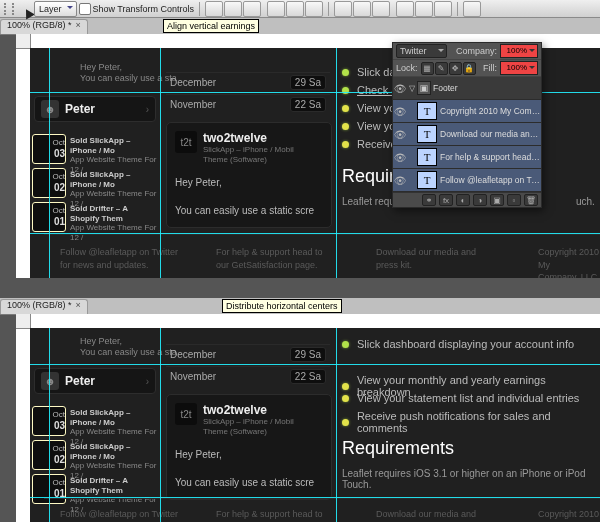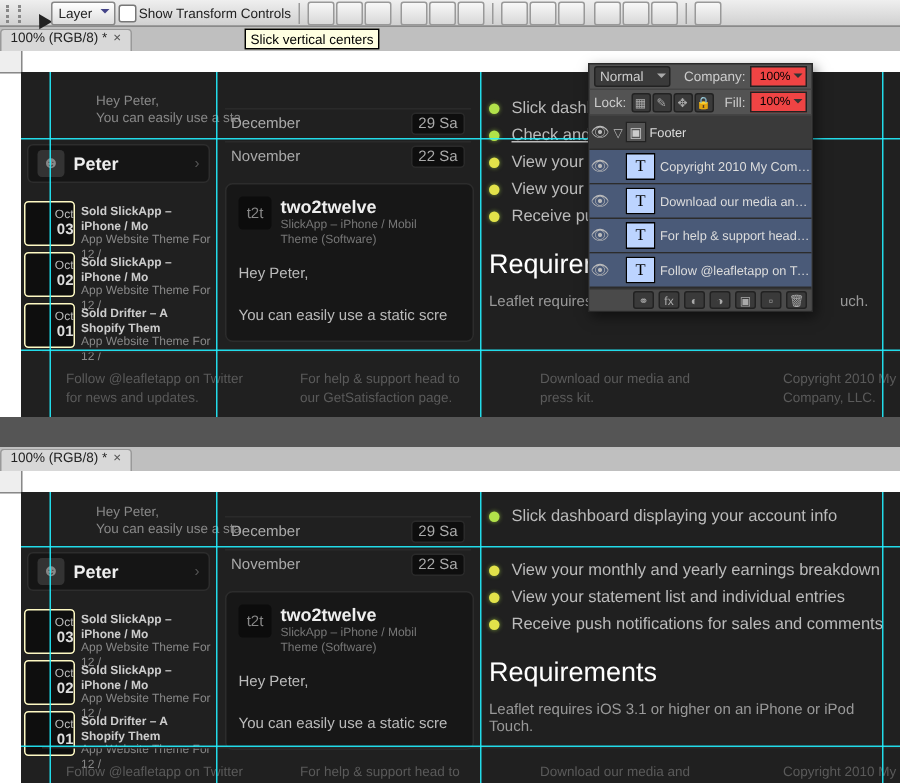--- a/index.html
+++ b/index.html
@@ -18,21 +18,21 @@
   .albar{display:flex;gap:1px}
   .albtn{width:16px;height:14px;background:linear-gradient(#f8f8f8,#d8d8d8);border:1px solid #999;border-radius:2px;position:relative}
   .albtn svg{position:absolute;inset:0;margin:auto}
   .tooltip{position:absolute;background:#ffffe1;border:1px solid #000;font-size:9px;color:#000;padding:1px 3px;white-space:nowrap;z-index:50}
   
   .tabbar{position:absolute;left:0;right:0;height:16px;background:#bfbfbf;border-bottom:1px solid #7a7a7a;display:flex;align-items:flex-end}
   .tb1{top:18px}.tb2{top:298px}
   .tab{height:14px;background:#d8d8d8;border:1px solid #999;border-bottom:none;border-radius:3px 3px 0 0;padding:0 6px;font-size:9px;color:#222;display:flex;align-items:flex-start;gap:4px}
   .tab .x{font-size:9px;color:#555}
   
-  .canvas{position:absolute;left:0;right:0;background:#f97316}
+  .canvas{position:absolute;left:16px;right:0;background:#f97316}
   .cv1{top:34px;height:244px}.cv2{top:314px;bottom:0}
   .rulerH{position:absolute;top:0;left:14px;right:0;height:14px;background:#fff;border-bottom:1px solid #888}
   .rulerV{position:absolute;top:0;left:0;width:14px;bottom:0;background:#fff;border-right:1px solid #888}
   .rc{position:absolute;top:0;left:0;width:14px;height:14px;background:#eee;border-right:1px solid #888;border-bottom:1px solid #888}
   .gl{position:absolute;background:#22f0ff;opacity:.9}
   .glV{top:14px;bottom:0;width:1px}
   .glH{left:14px;right:0;height:1px}
   .dark{position:absolute;left:14px;right:0;top:14px;bottom:0;background:#202020;overflow:hidden}
   
   .mini{position:absolute;font-size:9px;color:#888;line-height:1.3}
@@ -149,21 +149,21 @@
   </div>
   <div style="width:2px"></div>
   <div class="albar">
     <div class="albtn"></div>
     <div class="albtn"></div>
     <div class="albtn"></div>
   </div>
   <div class="vsep"></div>
   <div class="albtn"></div>
 </div>
-<div class="tooltip" style="top:19px;left:163px">Slick vertical centers</div>
+<div class="tooltip" style="top:19px;left:163px">Align vertical earnings</div>
 
 <div class="tabbar tb1">
   <div class="tab">
         <span>100% (RGB/8) *</span>
         <span class="x">×</span>
       </div>
 </div>
 
 <div class="canvas cv1">
   <div class="rulerV"></div>
@@ -251,21 +251,21 @@
   <div class="gl glV" style="left:33px"></div>
   <div class="gl glV" style="left:144px"></div>
   <div class="gl glV" style="left:320px"></div>
   <div class="gl glV" style="left:588px"></div>
   <div class="gl glH" style="top:58px"></div>
   <div class="gl glH" style="top:199px"></div>
 </div>
 
 <div class="panel">
   <div class="row">
-    <div class="dd">Normal</div>
+    <div class="dd">Twitter</div>
     <span style="margin-left:auto">Company:</span>
     <div class="num">100%</div>
   </div>
   <div class="row">
     <span>Lock:</span>
     <div class="lkicons">
       <span>▦</span>
       <span>✎</span>
       <span>✥</span>
       <span>🔒</span>
@@ -342,20 +342,21 @@
       </div>
   <div style="width:2px"></div>
   <div class="albar">
         <div class="albtn"></div>
         <div class="albtn"></div>
         <div class="albtn"></div>
       </div>
   <div class="vsep"></div>
   <div class="albtn"></div>
 </div>
+<div class="tooltip" style="top:299px;left:222px">Distribute horizontal centers</div>
 
 <div class="tabbar tb2">
   <div class="tab">
         <span>100% (RGB/8) *</span>
         <span class="x">×</span>
       </div>
 </div>
 
 <div class="canvas cv2">
   <div class="rulerV"></div>

